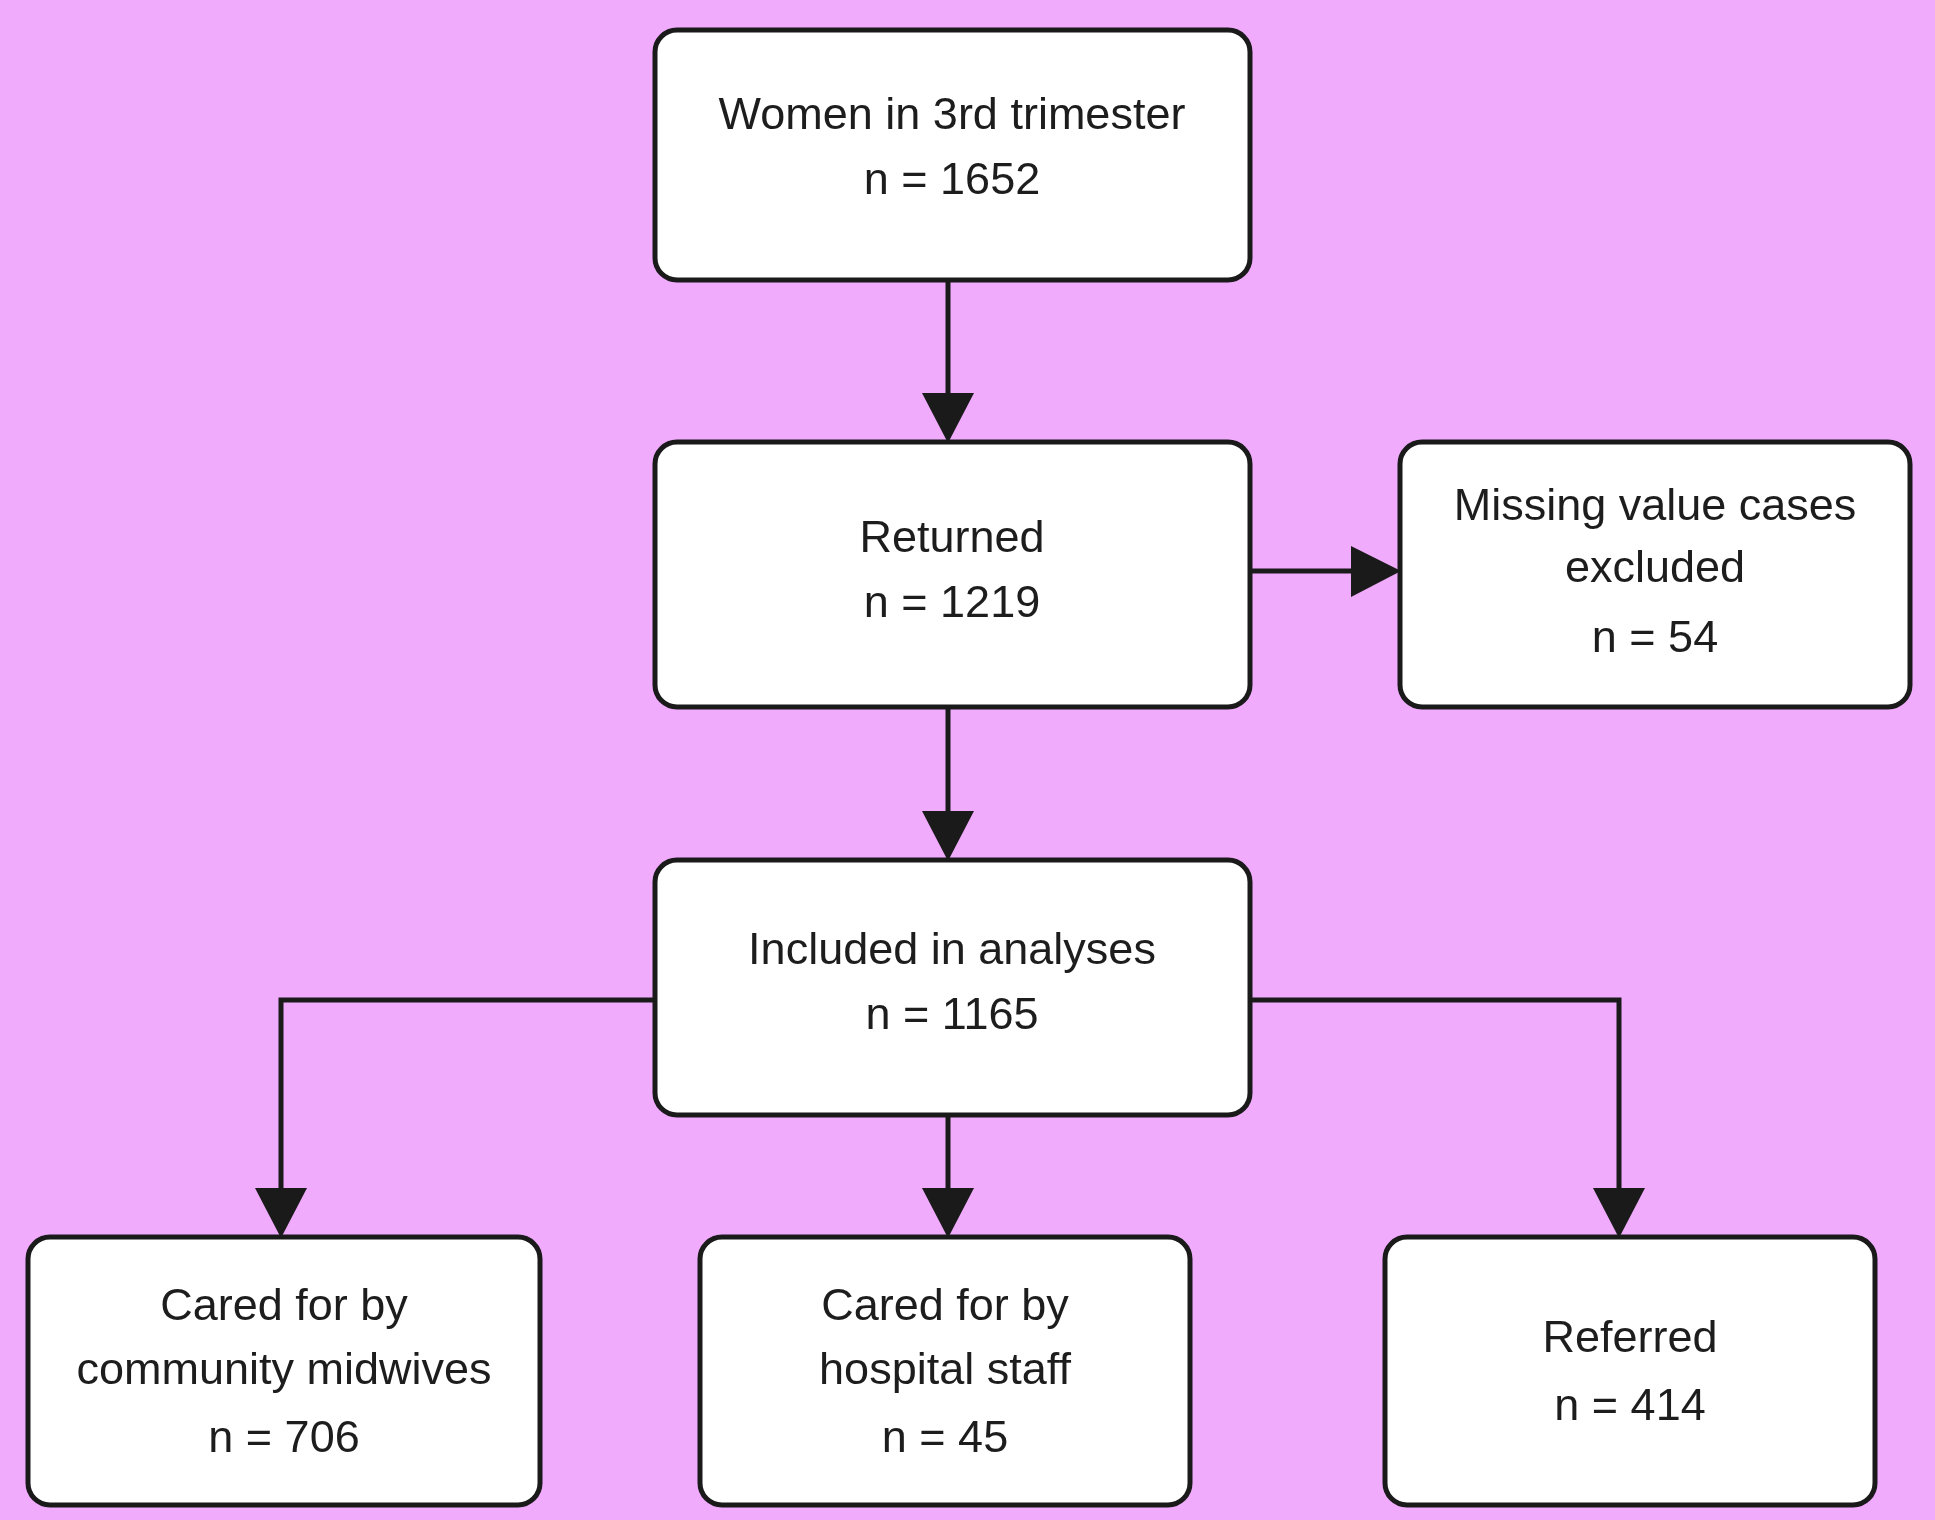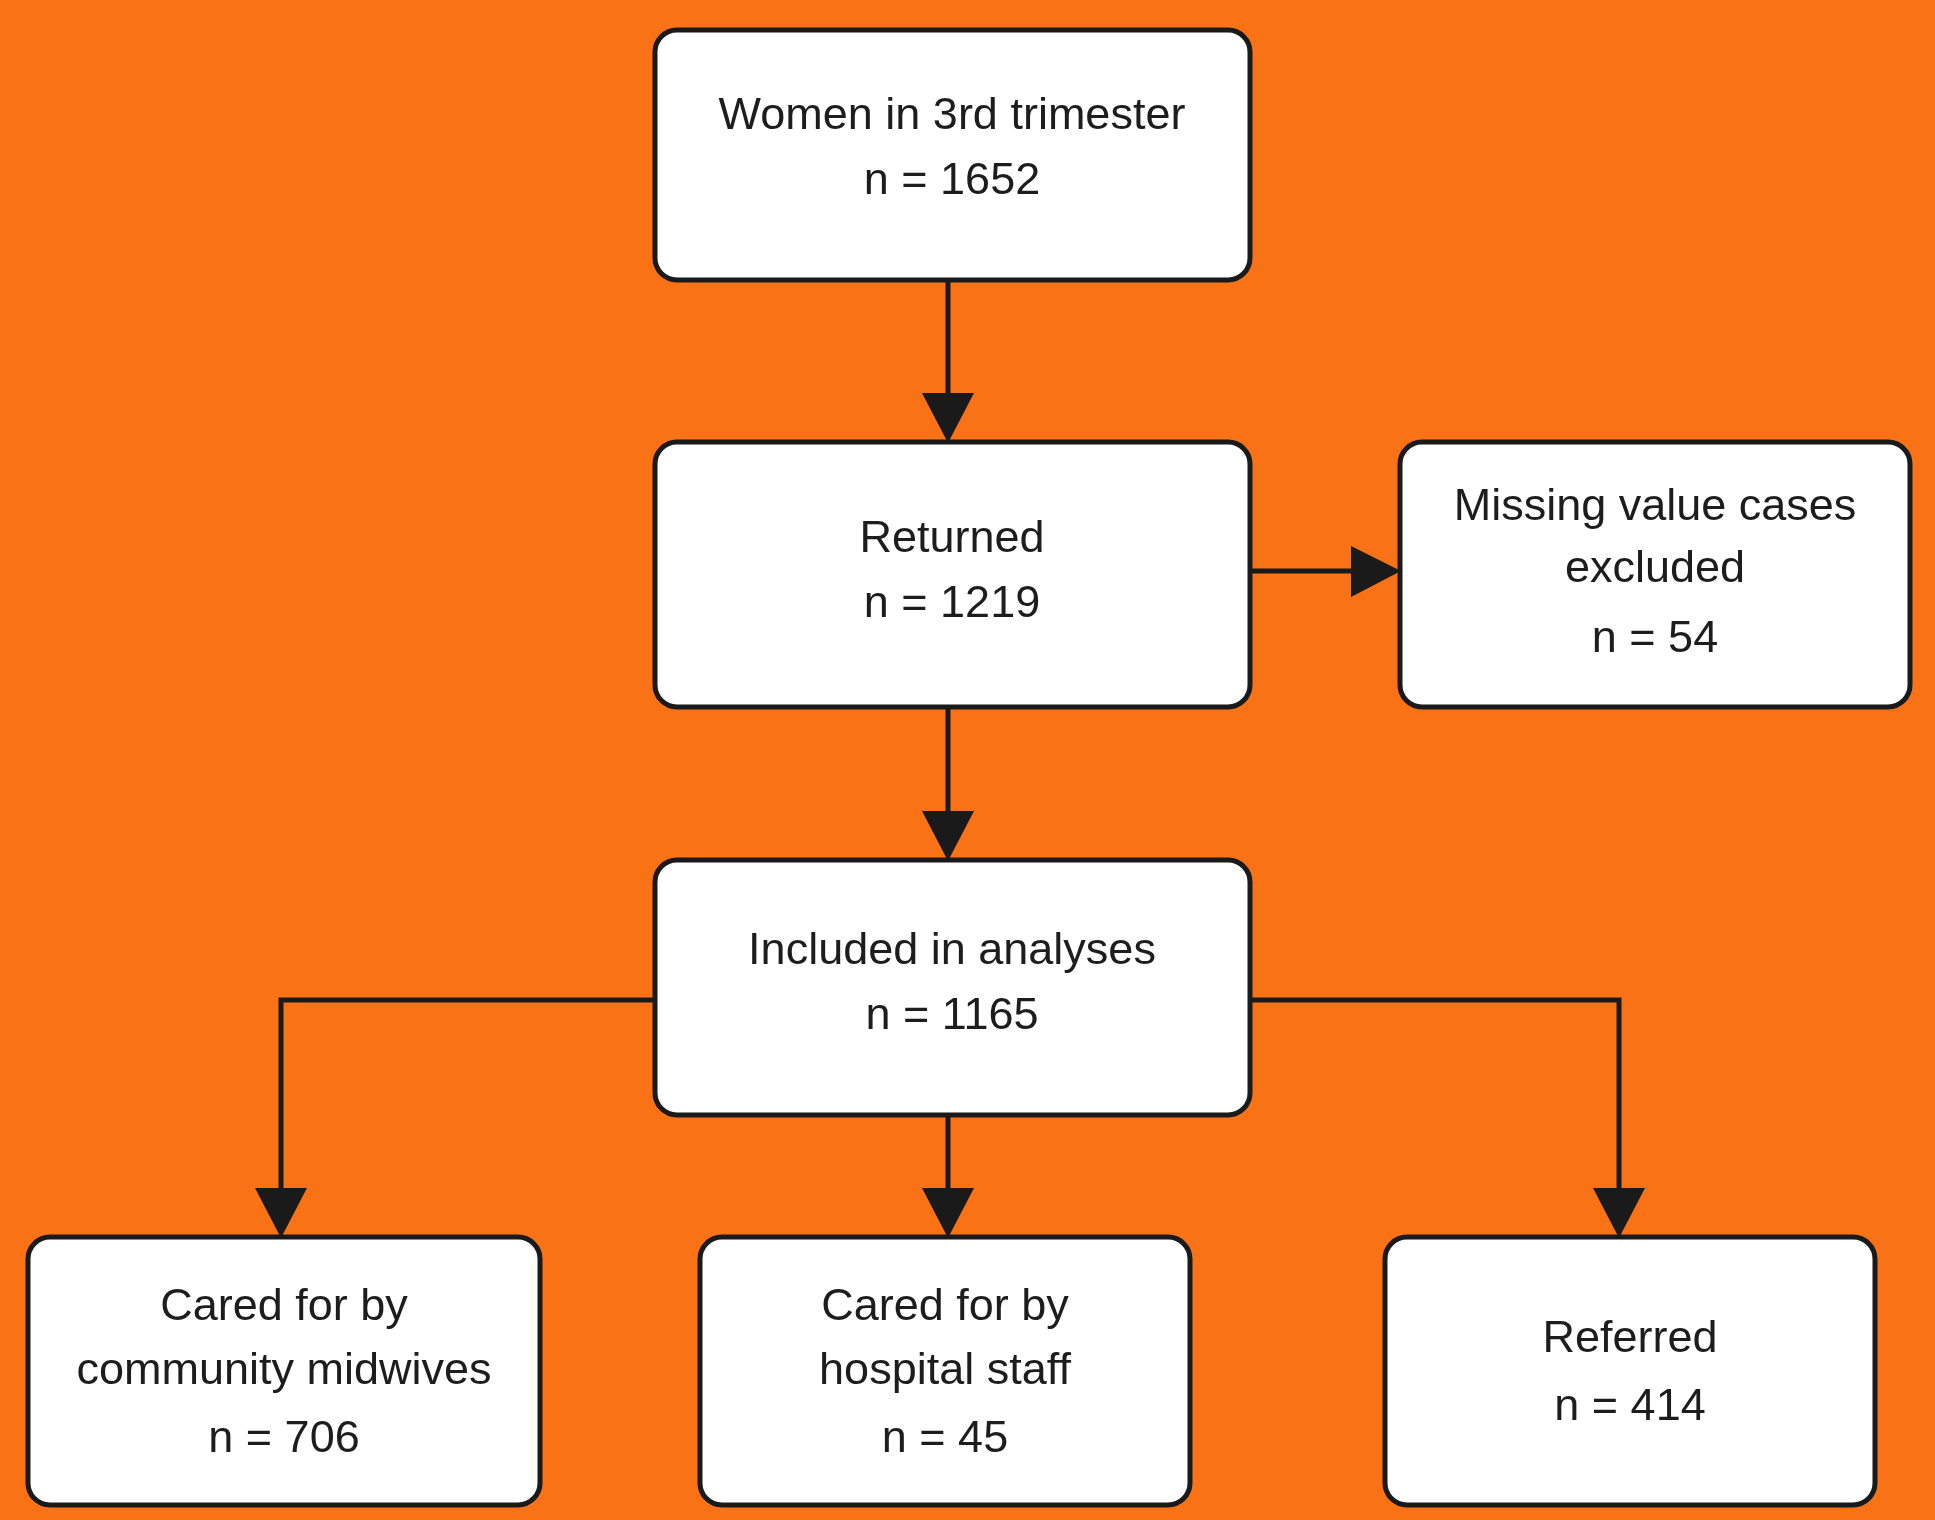--- a/index.html
+++ b/index.html
@@ -11,21 +11,21 @@
   body {
     width: 1935px;
     height: 1520px;
     font-family: "Liberation Sans", sans-serif;
     overflow: hidden;
   }
   #flow-root {
     position: relative;
     width: 1935px;
     height: 1520px;
-    background: #f97316;
+    background: #f0abfc;
   }
   svg#flow-svg {
     position: absolute;
     top: 0;
     left: 0;
     width: 1935px;
     height: 1520px;
     display: block;
   }
   .node-box {

